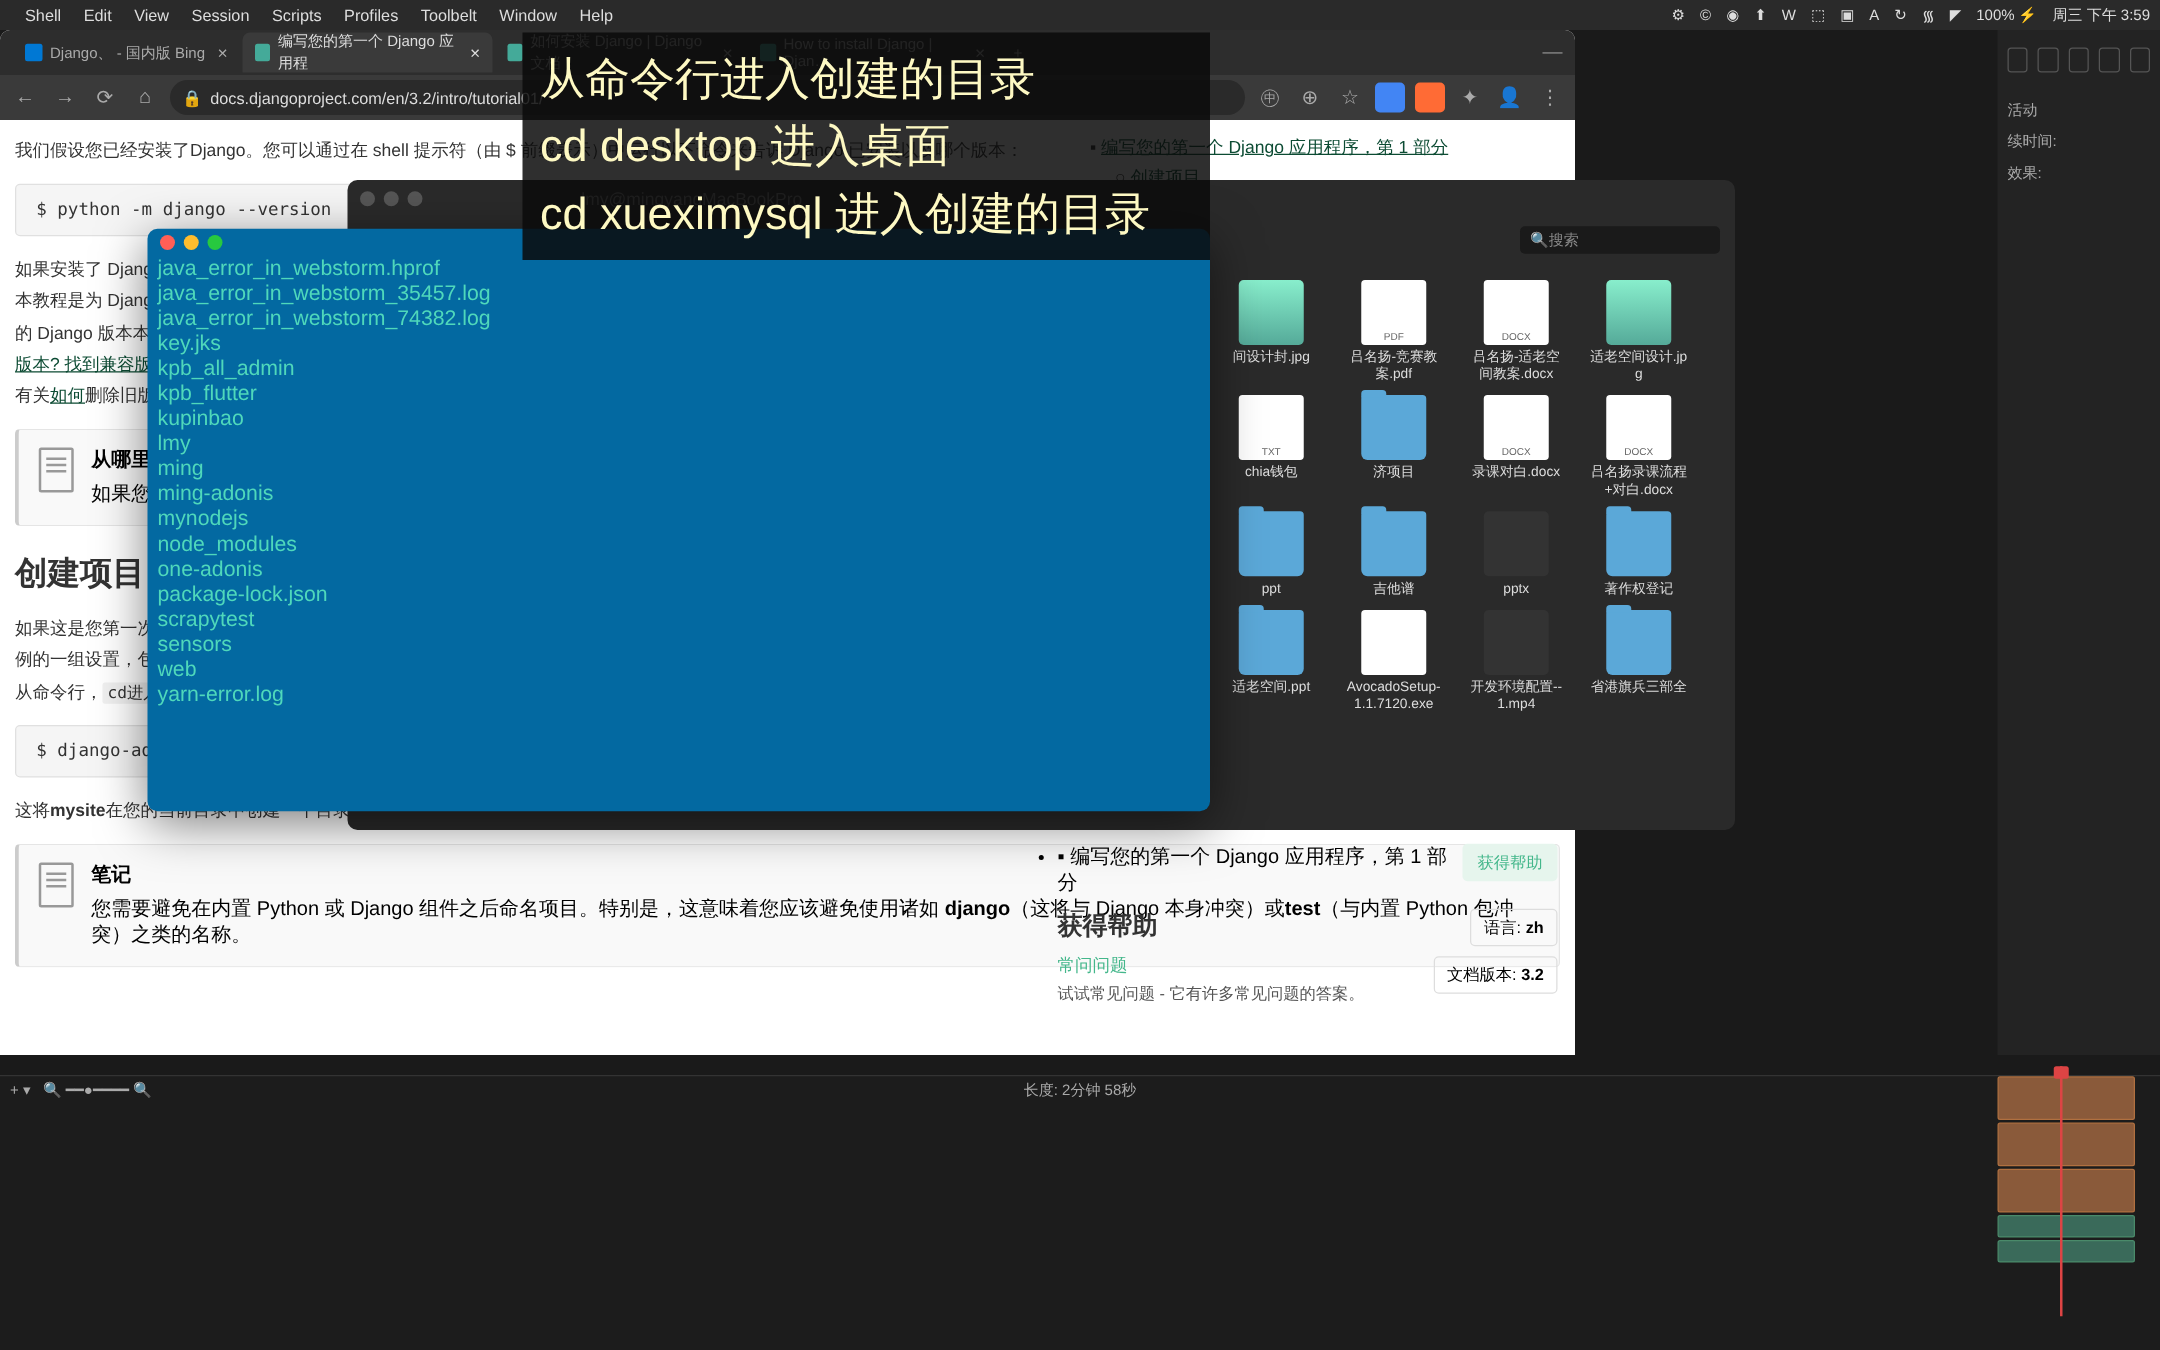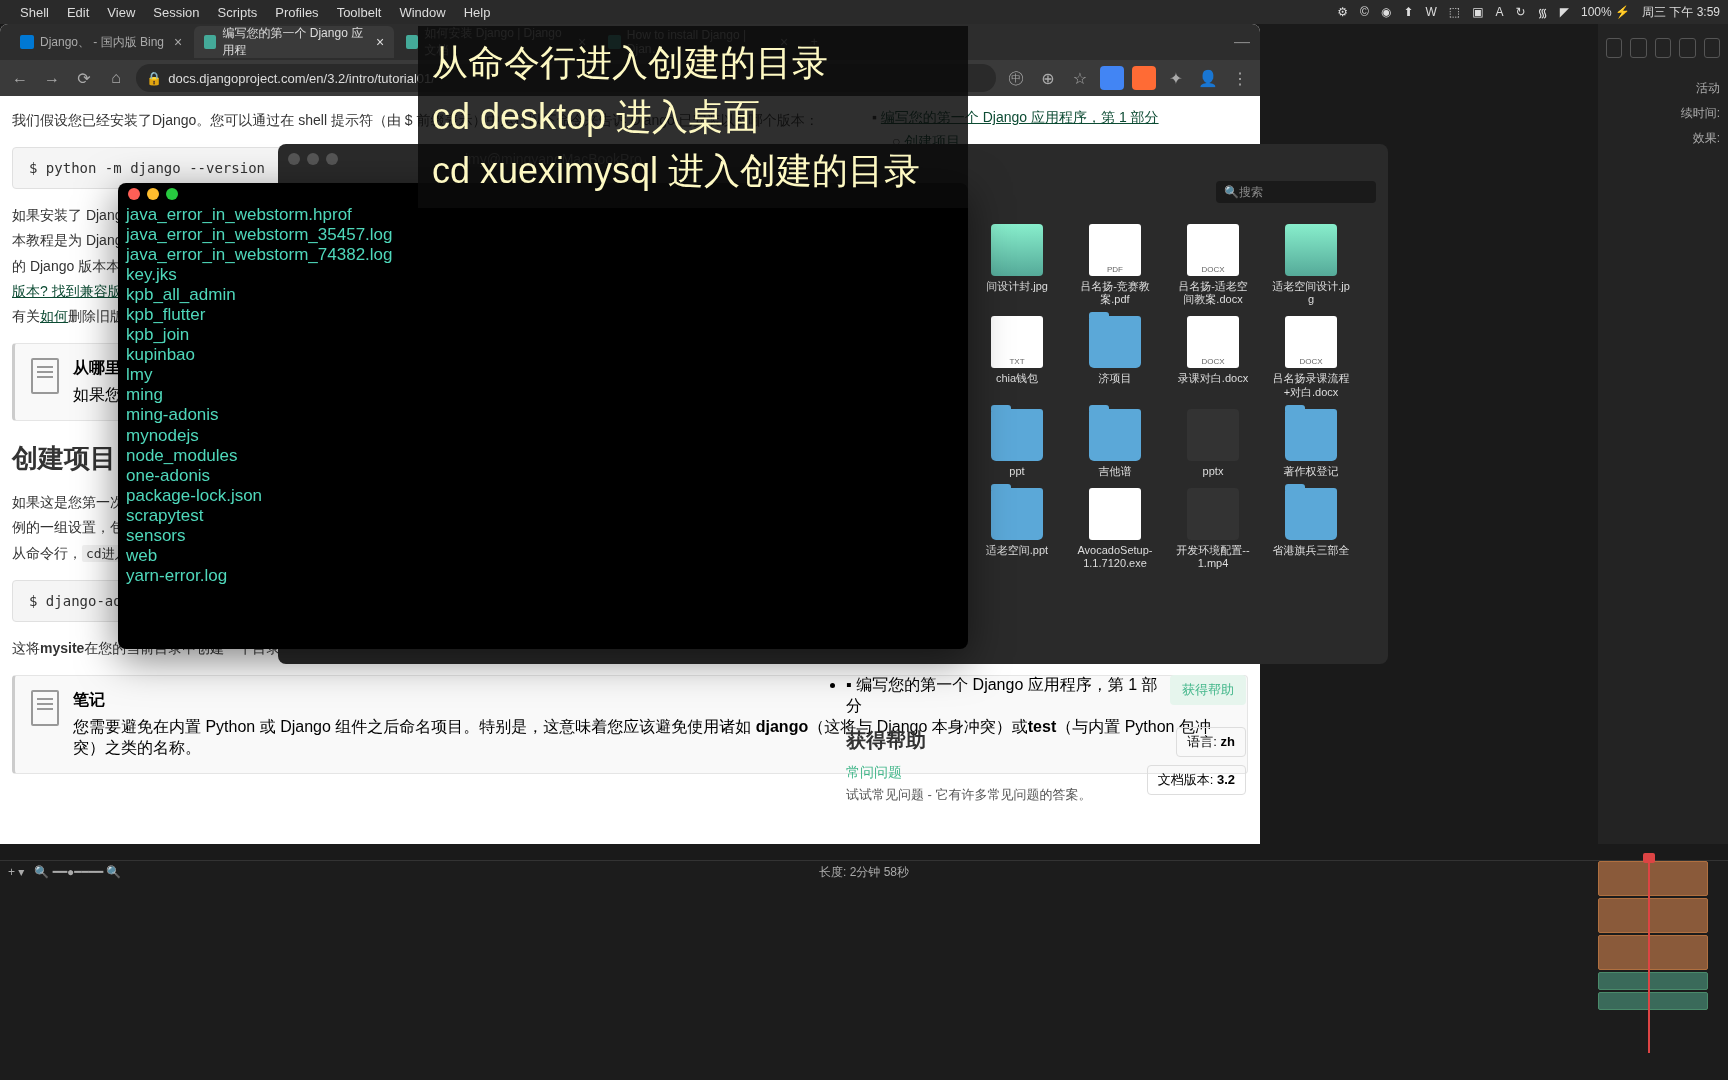--- a/index.html
+++ b/index.html
@@ -46,21 +46,21 @@
 .doc-sidebar li a { color: #0c4b33; text-decoration: underline; }
 .doc-sidebar .bullet { margin-left: 16px; }
 .doc-sidebar .level2 { margin-left: 36px; }
 .sidebar-help { position: absolute; right: 14px; bottom: 40px; width: 400px; }
 .sidebar-help h3 { font-size: 20px; color: #333; margin-bottom: 10px; }
 .sidebar-help .faq-link { color: #44b78b; font-size: 14px; }
 .sidebar-help .help-btn { float: right; background: #e6f5ed; color: #44b78b; padding: 6px 12px; border-radius: 4px; font-size: 13px; margin-bottom: 8px; cursor: pointer; }
 .sidebar-help .lang-box, .sidebar-help .ver-box { float: right; clear: right; border: 1px solid #ddd; padding: 5px 10px; border-radius: 4px; font-size: 13px; margin-bottom: 8px; cursor: pointer; }
 
 
-.terminal { position: absolute; top: 183px; left: 118px; width: 850px; height: 466px; background: #000000; border-radius: 8px; box-shadow: 0 10px 40px rgba(0,0,0,.5); z-index: 50; overflow: hidden; }
+.terminal { position: absolute; top: 183px; left: 118px; width: 850px; height: 466px; background: #0369a1; border-radius: 8px; box-shadow: 0 10px 40px rgba(0,0,0,.5); z-index: 50; overflow: hidden; }
 .terminal-titlebar { height: 22px; display: flex; align-items: center; padding: 0 10px; gap: 7px; }
 .terminal-titlebar .dot { width: 12px; height: 12px; border-radius: 50%; }
 .terminal-titlebar .red { background: #ff5f56; }
 .terminal-titlebar .yellow { background: #ffbd2e; }
 .terminal-titlebar .green { background: #27c93f; }
 .terminal-body { padding: 0 8px; font-family: Menlo, Monaco, monospace; font-size: 17px; line-height: 1.18; color: #4fd8bb; }
 .terminal-body .line { white-space: pre; }
 .terminal-body .prompt-char { color: #4fd8bb; }
 .terminal-body .cmd-input { color: #e0e0e0; }
 .terminal-body .cursor { display: inline-block; width: 2px; height: 18px; background: #e0e0e0; vertical-align: text-bottom; margin-left: 1px; }
@@ -83,21 +83,21 @@
 .finder-item .thumb.folder::before { content: ""; position: absolute; top: -4px; left: 0; width: 20px; height: 6px; background: #5ba8d8; border-radius: 3px 3px 0 0; }
 .finder-item .thumb.app { background: #333; }
 .finder-item .label { font-size: 11px; color: #ddd; text-align: center; line-height: 1.2; word-break: break-all; }
 
 
 .caption-overlay { position: absolute; top: 26px; left: 418px; width: 550px; background: rgba(10,10,10,0.85); color: #fef9c3; font-size: 36px; line-height: 1.5; padding: 10px 14px; z-index: 200; font-weight: 400; }
 .caption-overlay div { white-space: nowrap; }
 
 
 .right-panel { position: absolute; top: 24px; right: 0; width: 130px; height: 820px; background: #232323; color: #aaa; font-size: 12px; padding: 8px; z-index: 40; }
-.right-panel .row { display: flex; justify-content: flex-end; padding: 4px 0; }
+.right-panel .row { display: flex; justify-content: flex-start; padding: 4px 0; }
 .right-panel .icons { display: flex; gap: 8px; margin-top: 6px; }
 .right-panel .icons span { width: 20px; height: 20px; border: 1px solid #555; border-radius: 3px; }
 
 
 .timeline-strip { position: absolute; bottom: 0; left: 0; right: 0; height: 220px; background: #1c1c1c; border-top: 1px solid #333; z-index: 5; }
 .timeline-strip .strip-header { height: 22px; display: flex; align-items: center; padding: 0 8px; color: #aaa; font-size: 12px; gap: 10px; }
 .timeline-strip .strip-header .center-info { position: absolute; left: 50%; transform: translateX(-50%); }
 .timeline-strip .track { position: absolute; right: 10px; top: 0; width: 120px; height: 180px; }
 .timeline-strip .clip { width: 110px; height: 35px; background: #8a5a3a; border: 1px solid #b07040; margin-bottom: 2px; border-radius: 2px; }
 .timeline-strip .clip.audio { background: #3a6a5a; border-color: #4a8a6a; height: 18px; }
@@ -322,21 +322,20 @@
     <span class="dot yellow"></span>
     <span class="dot green"></span>
   </div>
   <div class="terminal-body" id="term-body">
       <div class="line">java_error_in_webstorm.hprof</div>
       <div class="line">java_error_in_webstorm_35457.log</div>
       <div class="line">java_error_in_webstorm_74382.log</div>
       <div class="line">key.jks</div>
       <div class="line">kpb_all_admin</div>
       <div class="line">kpb_flutter</div>
-      <div class="line">kpb_join</div>
       <div class="line">kupinbao</div>
       <div class="line">lmy</div>
       <div class="line">ming</div>
       <div class="line">ming-adonis</div>
       <div class="line">mynodejs</div>
       <div class="line">node_modules</div>
       <div class="line">one-adonis</div>
       <div class="line">package-lock.json</div>
       <div class="line">scrapytest</div>
       <div class="line">sensors</div>

